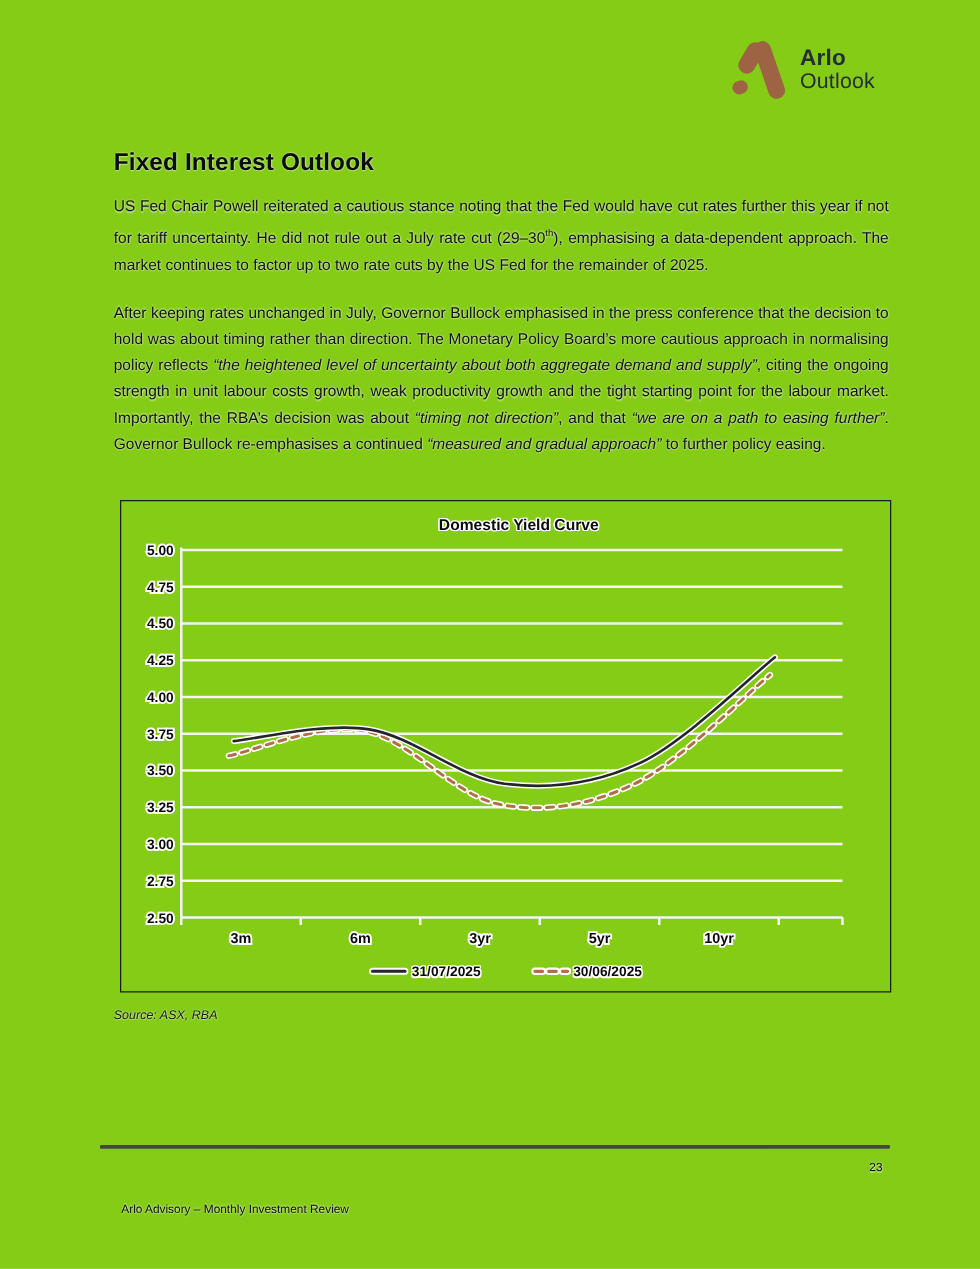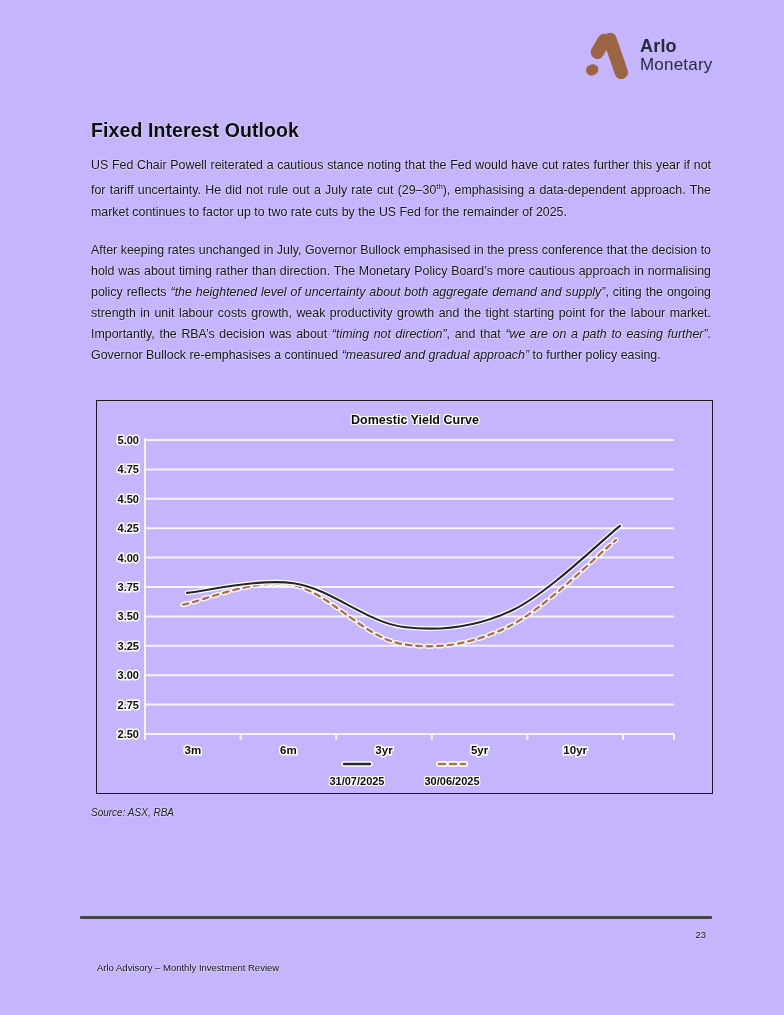--- a/index.html
+++ b/index.html
@@ -1,17 +1,17 @@
 <!DOCTYPE html>
 <html><head>
 <meta charset="utf-8">
 <style>
   html,body{margin:0;padding:0;}
   body{font-family:"Liberation Sans",sans-serif;}
-  .page{position:relative;width:784px;height:1015px;background:#c4b5fd;overflow:hidden;}
+  .page{position:relative;width:784px;height:1015px;background:#84cc16;overflow:hidden;}
   .halo{text-shadow:0 1px 1px rgba(255,255,255,.45),0 -1px 1px rgba(255,255,255,.30),1px 0 1px rgba(255,255,255,.30);text-align:right;}
   .outline{text-shadow:-1px -1px 0 #fff,1px -1px 0 #fff,-1px 1px 0 #fff,1px 1px 0 #fff,0 1px 0 #fff,0 -1px 0 #fff,1px 0 0 #fff,-1px 0 0 #fff;}
 
   
   .logo{position:absolute;left:583px;top:27px;display:flex;align-items:center;gap:7px;}
   .logo-text{line-height:1.05;color:#262c3a;}
   .logo-top{font-size:18px;font-weight:bold;letter-spacing:.2px;}
   .logo-bottom{font-size:17px;font-weight:400;letter-spacing:.2px;}
 
   
@@ -21,21 +21,21 @@
   .p2{top:228px;}
   .p3{top:368px;text-align:left;}
   .it{font-style:italic;}
   .sup{vertical-align:super;font-size:.62em;}
 
   
   .chart{position:absolute;left:96px;top:400px;width:617px;height:394px;border:1.5px solid #1c1c1c;box-sizing:border-box;}
   .chart-title{position:absolute;left:48px;top:12px;width:540px;text-align:center;font-size:12.5px;font-weight:bold;color:#0a0a0a;}
   .plot{position:absolute;left:0;top:0;}
   .legend{position:absolute;left:0;bottom:6px;width:100%;display:flex;justify-content:center;align-items:center;gap:40px;}
-  .legend-item{display:flex;align-items:center;gap:2px;flex-direction:column;}
+  .legend-item{display:flex;align-items:center;gap:2px;}
   .legend-label{font-size:11px;font-weight:bold;color:#0a0a0a;}
 
   .source{position:absolute;left:91px;top:807px;font-size:10px;font-style:italic;color:#1a1a1a;}
 
   
   .footer-line{position:absolute;left:80px;top:916px;width:632px;height:3px;background:#454545;border-radius:1px;}
   .footer-left{position:absolute;left:97px;top:962px;font-size:9.5px;color:#0d0d0d;}
   .footer-page{position:absolute;right:78px;top:929px;font-size:9.5px;color:#0d0d0d;}
 </style>
 </head>
@@ -46,21 +46,21 @@
   <div class="logo">
     <svg width="50" height="56" viewBox="0 0 52 56">
       <g fill="#9c6443">
         <rect x="27" y="4" width="14" height="50" rx="7" transform="rotate(-19 34 29)"></rect>
         <rect x="11.5" y="5" width="14" height="28" rx="7" transform="rotate(30 18.5 19)"></rect>
         <rect x="3" y="38" width="13" height="11" rx="5.5" transform="rotate(-20 9.5 43.5)"></rect>
       </g>
     </svg>
     <div class="logo-text">
       <div class="logo-top">Arlo</div>
-      <div class="logo-bottom">Monetary</div>
+      <div class="logo-bottom">Outlook</div>
     </div>
   </div>
 
   <h1 class="heading halo">Fixed Interest Outlook</h1>
 
   <p class="para p1 halo"><span>US Fed Chair Powell reiterated a cautious stance noting that the Fed would have cut rates further this year if not for tariff uncertainty. He did not rule out a July rate cut (29–30</span><span class="sup">th</span><span>), emphasising a data-dependent approach. The market continues to factor up to two rate cuts by the US Fed for the remainder of 2025.</span></p>
   <p class="para p2 halo"><span>After keeping rates unchanged in July, Governor Bullock emphasised in the press conference that the decision to hold was about timing rather than direction. The Monetary Policy Board’s more cautious approach in normalising policy reflects </span><span class="it">“the heightened level of uncertainty about both aggregate demand and supply”</span><span>, citing the ongoing strength in unit labour costs growth, weak productivity growth and the tight starting point for the labour market. Importantly, the RBA’s decision was about </span><span class="it">“timing not direction”</span><span>, and that </span><span class="it">“we are on a path to easing further”</span><span>. Governor Bullock re-emphasises a continued </span><span class="it">“measured and gradual approach”</span><span> to further policy easing.</span></p>
 
   <div class="chart">
     <div class="chart-title outline">Domestic Yield Curve</div>

